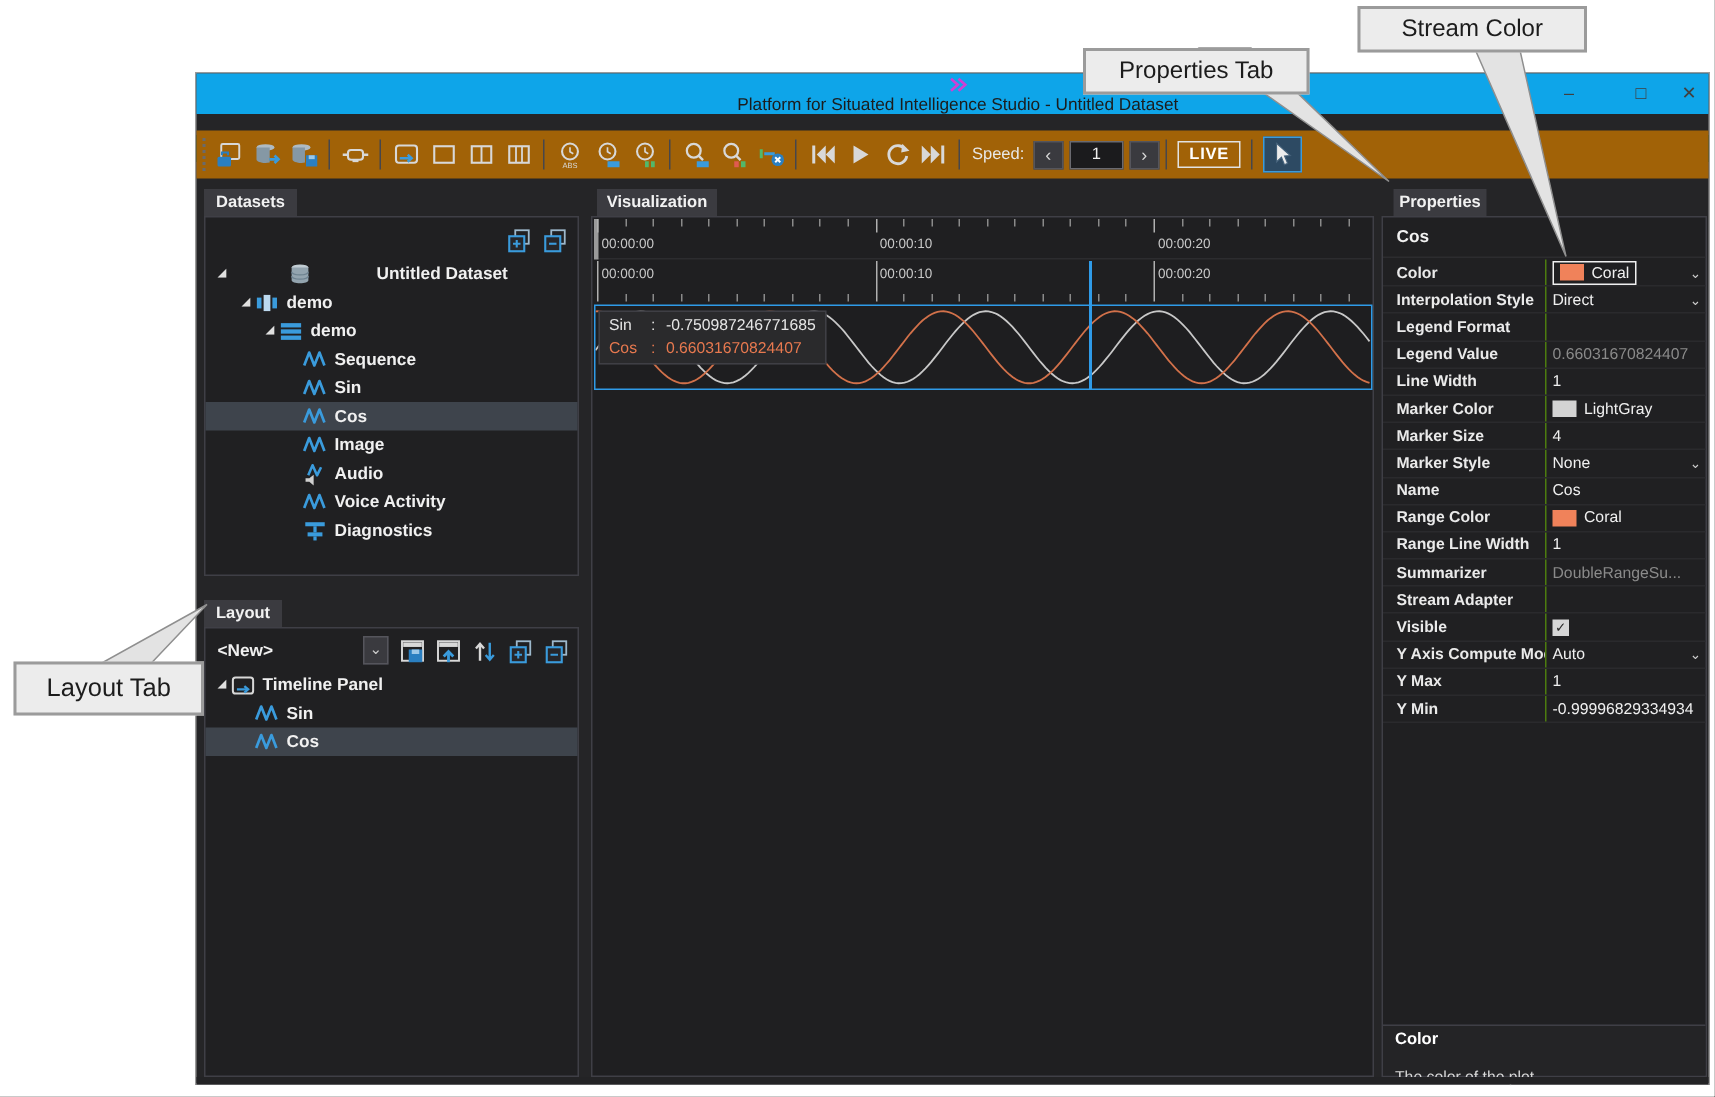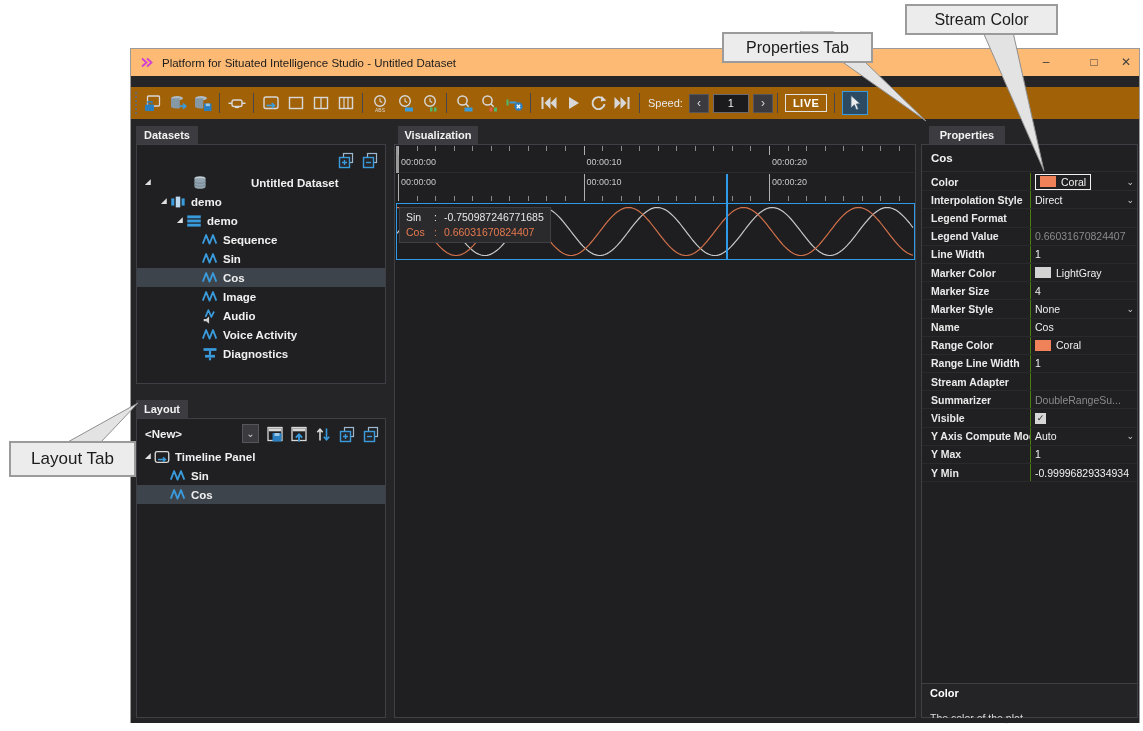--- a/index.html
+++ b/index.html
@@ -7,21 +7,21 @@
   *{box-sizing:border-box;}
 
   
   #pointer-overlay{position:absolute;left:0;top:0;width:1143px;height:731px;z-index:40;pointer-events:none;}
   .callout{position:absolute;z-index:41;background:#ececec;border:2px solid #9b9b9b;
     color:#1c1c1c;font-size:16px;display:flex;align-items:center;justify-content:center;}
 
   
   #app-window{position:absolute;left:130px;top:48px;width:1010px;height:675px;background:#252527;
     border:1px solid #9a9a9a;z-index:1;}
-  #titlebar{position:absolute;left:0;top:0;width:100%;height:27px;background:#fdba74;display:flex;align-items:center;}
+  #titlebar{position:absolute;left:0;top:0;width:100%;height:27px;background:#0ea5e9;display:flex;align-items:center;flex-direction:column;}
   #psi-logo{margin-left:9px;display:inline-flex;}
   #title-text{margin-left:7px;font-size:11.5px;color:#1c1c1c;}
   .winbtn{position:absolute;top:0;width:30px;height:27px;line-height:26px;text-align:center;
     color:#404040;font-size:12px;cursor:default;}
   #min-btn{left:900px;} #max-btn{left:948px;} #close-btn{left:980px;}
 
   #menubar{position:absolute;left:0;top:41px;width:100%;height:18px;background:#14532d;}
   .menu-item{margin-left:10px;font-size:11.5px;color:#f0f0f0;line-height:18px;display:inline-block;}
 
   #toolbar{position:absolute;left:0;top:38px;width:100%;height:32px;background:#a16207;
@@ -75,21 +75,21 @@
   .ruler-label{position:absolute;font-size:9px;color:#c8c8c8;white-space:nowrap;}
   #nav-thumb{position:absolute;left:0;top:0;width:3px;height:27px;background:#9a9a9a;}
   #plot{position:absolute;left:1px;top:58px;width:519px;height:57px;border:1px solid #2f9be8;background:#1e1e20;}
   #cursor-line{position:absolute;left:331px;top:29px;width:2px;height:86px;background:#2f9be8;z-index:3;}
   #legend{position:absolute;left:2px;top:3px;width:152px;background:#2a2a2c;border:1px solid #3f3f45;
     padding:2px 0;z-index:4;}
   .lg-row{display:flex;font-size:10.5px;line-height:15px;padding:0 6px;white-space:nowrap;}
   .lg-name{width:26px;}
   .lg-colon{margin:0 7px 0 2px;}
 
-  #tab-props{left:798px;top:77px;width:76px;}
+  #tab-props{left:798px;top:77px;width:62px;}
   #props-body{left:790px;top:95px;width:217px;height:574px;}
   #props-header{position:absolute;left:0;top:0;width:100%;height:27px;border-bottom:1px solid #2c2c2f;
     font-size:11.5px;font-weight:600;color:#f2f2f2;display:flex;align-items:center;padding-left:9px;}
   #prop-rows{position:absolute;left:0;top:28px;width:100%;}
   .prop-row{height:18.2px;display:flex;border-bottom:1px solid #2a2a2d;align-items:center;}
   .prop-label{width:108px;padding-left:9px;font-size:10.5px;font-weight:600;color:#eaeaea;white-space:nowrap;overflow:hidden;}
   .prop-value{flex:1;height:100%;border-left:1px solid #4d7c0f;display:flex;align-items:center;
     font-size:10.5px;color:#f0f0f0;padding-left:4px;position:relative;white-space:nowrap;overflow:hidden;}
   .prop-value .gray{color:#8a8a8a;}
   .swatch{display:inline-block;width:16px;height:11px;margin-right:5px;flex:none;}
@@ -664,29 +664,29 @@
             <span>Coral</span>
           </div>
         </div>
         <div class="prop-row">
           <div class="prop-label">Range Line Width</div>
           <div class="prop-value">
             <span>1</span>
           </div>
         </div>
         <div class="prop-row">
+          <div class="prop-label">Summarizer</div>
+          <div class="prop-value">
+            <span class="gray">DoubleRangeSu...</span>
+          </div>
+        </div>
+        <div class="prop-row">
           <div class="prop-label">Stream Adapter</div>
           <div class="prop-value">
             <span></span>
-          </div>
-        </div>
-        <div class="prop-row">
-          <div class="prop-label">Summarizer</div>
-          <div class="prop-value">
-            <span class="gray">DoubleRangeSu...</span>
           </div>
         </div>
         <div class="prop-row">
           <div class="prop-label">Visible</div>
           <div class="prop-value">
             <span class="checkbox">✓</span>
           </div>
         </div>
         <div class="prop-row">
           <div class="prop-label">Y Axis Compute Mode</div>

